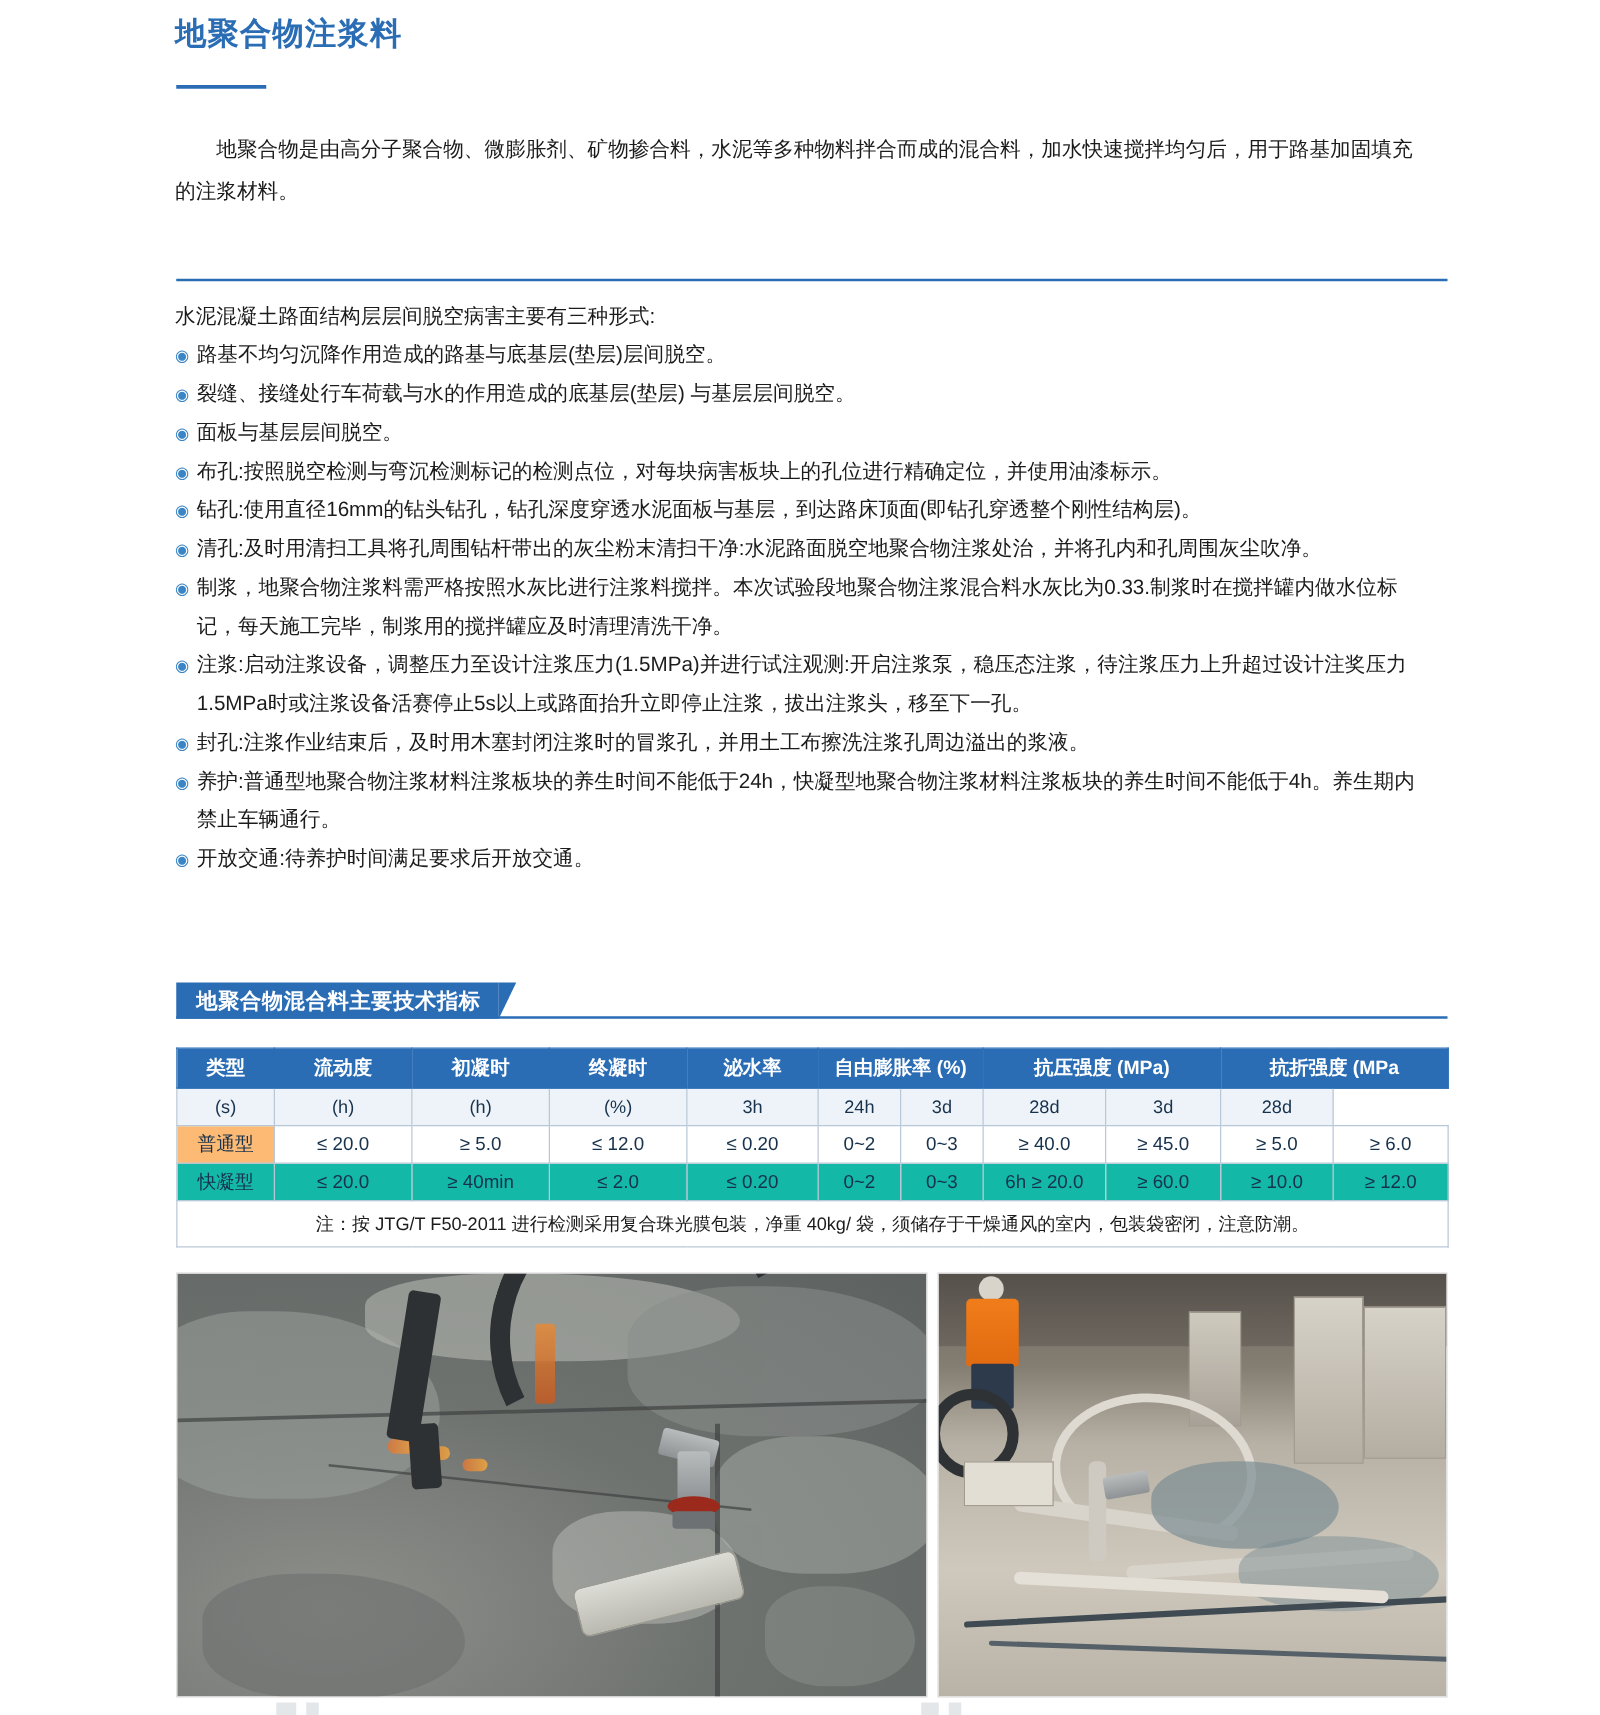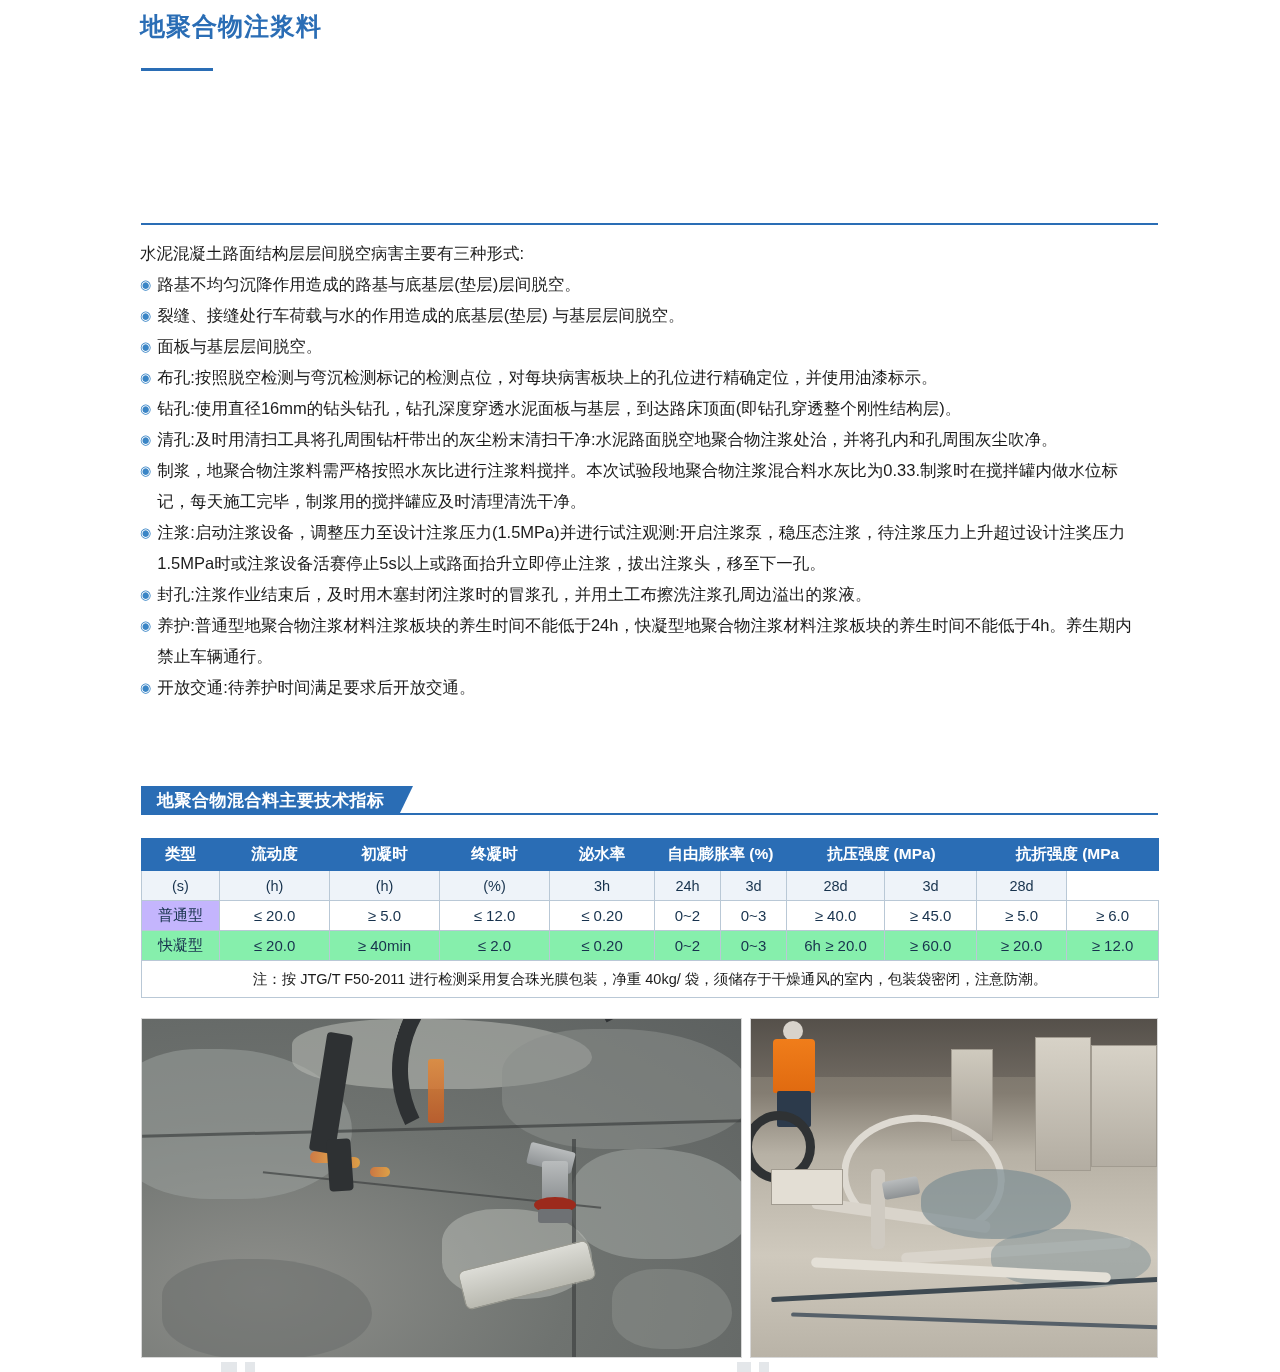--- a/index.html
+++ b/index.html
@@ -128,25 +128,25 @@
     font-weight: bold;
     border-color: #2a6db5;
     height: 31px;
     font-size: 15.5px;
   }
   table.spec tbody tr.sub td {
     background: #eef3f9;
     font-size: 14.5px;
   }
   table.spec tbody td.rowhdr {
-    background: #c4b5fd;
+    background: #fdba74;
     font-weight: normal;
   }
   table.spec tbody tr.alt td {
-    background: #86efac;
+    background: #14b8a6;
   }
   table.spec td.note {
     text-align: center;
     font-size: 14.5px;
     height: 36px;
     background: #ffffff;
     color: #1b1b1b;
   }
   
   .photos {
@@ -294,20 +294,21 @@
   }
 </style>
 </head>
 <body>
 
 <div class="page">
 
   <div class="doc-title">地聚合物注浆料</div>
   <div class="title-rule"></div>
 
+  <div class="intro">地聚合物是由高分子聚合物、微膨胀剂、矿物掺合料，水泥等多种物料拌合而成的混合料，加水快速搅拌均匀后，用于路基加固填充的注浆材料。</div>
 
   <div class="section-underline" style="left:141px; top:223px; width:1017px;"></div>
 
   <div class="body-block" id="sec1-body" style="top:238px;">
       <div class="plain-line">水泥混凝土路面结构层层间脱空病害主要有三种形式:</div>
       <div class="bullet-line">
         <span class="bullet-mark">◉</span>
         <span class="bullet-text">路基不均匀沉降作用造成的路基与底基层(垫层)层间脱空。</span>
       </div>
       <div class="bullet-line">
@@ -414,21 +415,21 @@
         <tr class="alt">
           <td class="rowhdr">快凝型</td>
           <td>≤ 20.0</td>
           <td>≥ 40min</td>
           <td>≤ 2.0</td>
           <td>≤ 0.20</td>
           <td>0~2</td>
           <td>0~3</td>
           <td>6h ≥ 20.0</td>
           <td>≥ 60.0</td>
-          <td>≥ 20.0</td>
+          <td>≥ 10.0</td>
           <td>≥ 12.0</td>
         </tr>
         <tr>
           <td class="note" colspan="11">注：按 JTG/T F50-2011 进行检测采用复合珠光膜包装，净重 40kg/ 袋，须储存于干燥通风的室内，包装袋密闭，注意防潮。</td>
         </tr>
       </tbody>
     </table>
   </div>
 
   <div class="photos">

